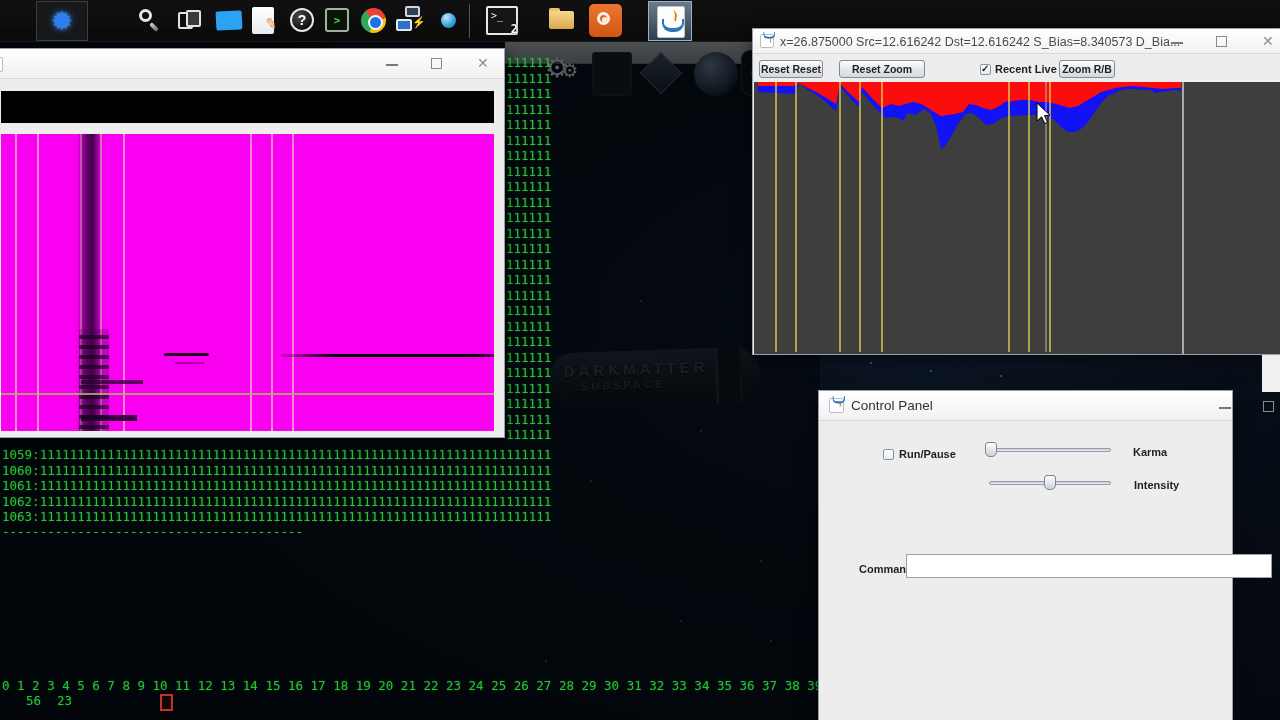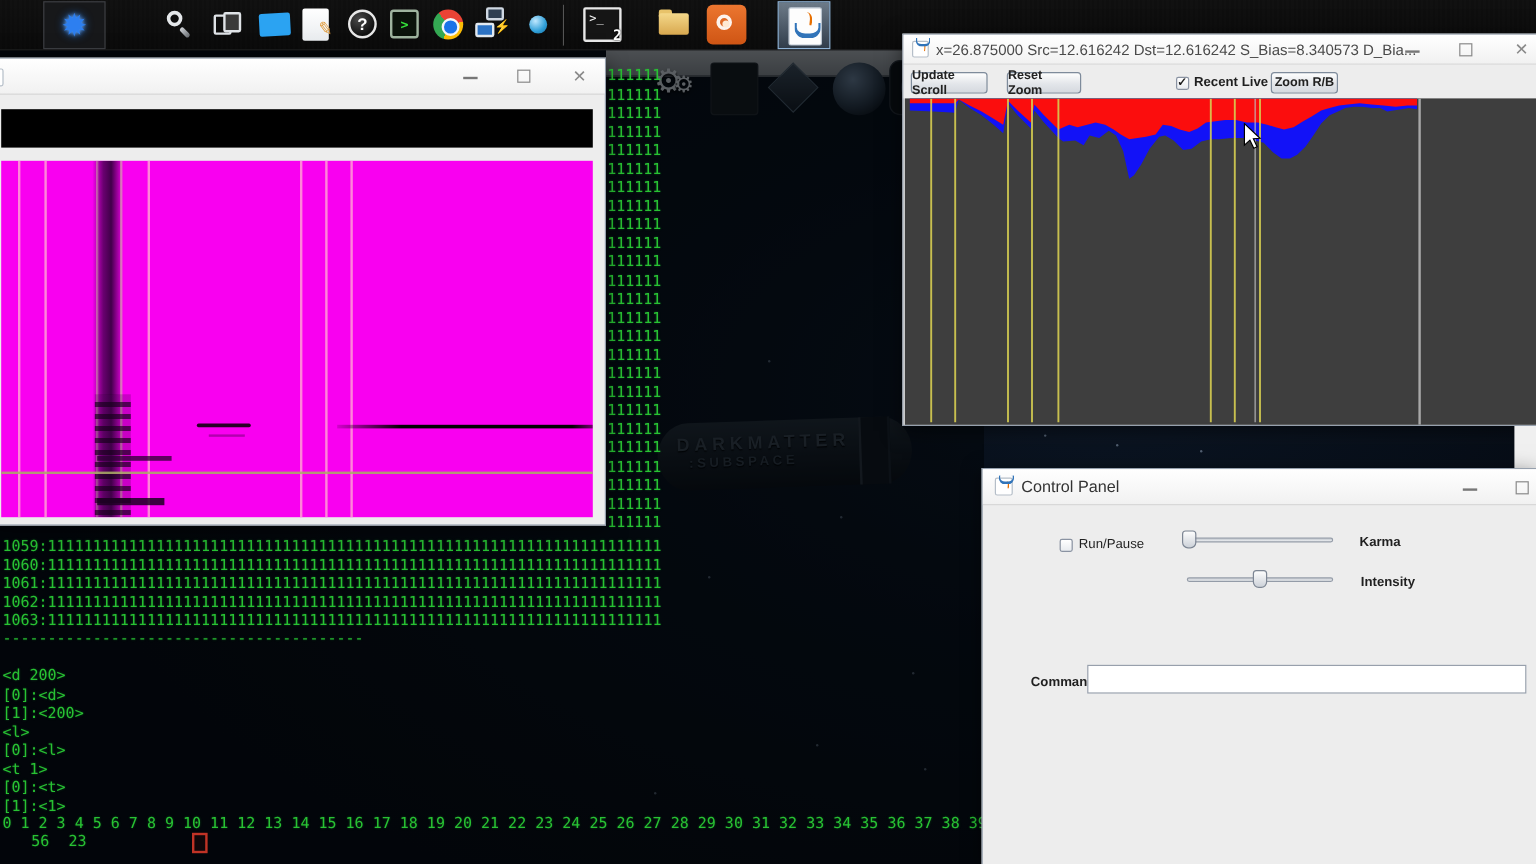--- a/index.html
+++ b/index.html
@@ -148,21 +148,21 @@
 
   
   .chartwin{left:752px;top:28px;width:529px;height:327px;z-index:6;}
   .chartwin .titlebar{height:25px;}
   .toolbar{position:absolute;left:0;top:25px;width:100%;height:28px;background:#ededed;}
   .plot-wrap{position:absolute;left:1px;top:53px;width:526px;height:272px;background:#3e3e3e;overflow:hidden;}
   .plot-svg{position:absolute;left:4px;top:0;}
   .plot-sep{position:absolute;left:428px;top:0;width:2px;height:100%;background:#a8a8a8;}
 
   
-  .cp{left:818px;top:390px;width:463px;height:331px;z-index:7;}
+  .cp{left:818px;top:390px;width:415px;height:331px;z-index:7;}
   .cp .titlebar{height:30px;}
 
   .white-block{position:absolute;left:1262px;top:355px;width:18px;height:37px;background:#f0f0f0;z-index:6;}
 
   
   .bottom-bar{position:absolute;left:0;top:700px;width:1280px;height:20px;z-index:3;
     background:linear-gradient(#2b2e32,#17191c);border-top:1px solid #3a3d41;}
   .bb-logo{position:absolute;left:6px;top:4px;width:11px;height:11px;background:#34383d;border:1px solid #555a60;}
   .bb-pill{position:absolute;left:24px;top:1px;width:162px;height:17px;border-radius:3px;
     background:linear-gradient(#2e62a6,#15345c);border:1px solid #3d74b8;}
@@ -208,21 +208,20 @@
     <div class="lens"></div>
   </div>
 
   <div class="console-overlay"></div>
 
 
   <div class="console-text">
     <div id="ones-col"><div>111111</div><div>111111</div><div>111111</div><div>111111</div><div>111111</div><div>111111</div><div>111111</div><div>111111</div><div>111111</div><div>111111</div><div>111111</div><div>111111</div><div>111111</div><div>111111</div><div>111111</div><div>111111</div><div>111111</div><div>111111</div><div>111111</div><div>111111</div><div>111111</div><div>111111</div><div>111111</div><div>111111</div><div>111111</div></div>
     <div id="numbered-lines"><div>1059:11111111111111111111111111111111111111111111111111111111111111111111</div><div>1060:11111111111111111111111111111111111111111111111111111111111111111111</div><div>1061:11111111111111111111111111111111111111111111111111111111111111111111</div><div>1062:11111111111111111111111111111111111111111111111111111111111111111111</div><div>1063:11111111111111111111111111111111111111111111111111111111111111111111</div></div>
     <div id="dash-line">----------------------------------------</div>
-    <div id="cmd-lines"><div>&lt;d 200&gt;</div><div>[0]:&lt;d&gt;</div><div>[1]:&lt;200&gt;</div><div>&lt;l&gt;</div><div>[0]:&lt;l&gt;</div><div>&lt;t 1&gt;</div><div>[0]:&lt;t&gt;</div><div>[1]:&lt;1&gt;</div></div>
     <div id="number-row">0 1 2 3 4 5 6 7 8 9 10 11 12 13 14 15 16 17 18 19 20 21 22 23 24 25 26 27 28 29 30 31 32 33 34 35 36 37 38 39 40</div>
     <div id="tail-nums"><span class="tail-num" style="left: 26px;">56</span><span class="tail-num" style="left: 57px;">23</span></div>
     <div class="cursor-box"></div>
   </div>
 
   <div class="top-bar">
     <div class="tb-icon app-logo-box">
       <span class="atom-glyph">✹</span>
     </div>
     <div class="tb-icon win-logo">
@@ -320,22 +319,22 @@
     <div class="titlebar">
       <div class="jicon" style="left:7px;top:5px;width:14px;height:14px;">
           <div class="java-cup" style="transform:scale(.55);transform-origin:0 0;"></div>
         </div>
       <div class="jtitle" style="left:27px;top:6px;">x=26.875000 Src=12.616242 Dst=12.616242 S_Bias=8.340573 D_Bia...</div>
       <div class="wc wc-min" style="left:418px;top:13px;"></div>
       <div class="wc wc-max" style="left:463px;top:7px;"></div>
       <div class="wc wc-close" style="left:509px;top:5px;">✕</div>
     </div>
     <div class="toolbar">
-      <div class="jbtn" style="left:6px;top:6px;width:64px;height:18px;">Update Scroll</div>
-      <div class="jbtn" style="left:86px;top:6px;width:62px;height:18px;">Reset Zoom</div>
+      <div class="jbtn" style="left:6px;top:6px;width:64px;height:18px;">Reset Reset</div>
+      <div class="jbtn" style="left:86px;top:6px;width:86px;height:18px;">Reset Zoom</div>
       <div class="jcheck checked" id="live-check" style="left:227px;top:10px;"></div>
       <div class="jlabel" style="left:242px;top:9px;font-weight:bold;">Recent Live</div>
       <div class="jbtn" style="left:306px;top:6px;width:56px;height:18px;">Zoom R/B</div>
     </div>
     <div class="plot-wrap">
       <svg class="plot-svg" id="chart-svg" width="423" height="270">
           <rect width="423" height="270" fill="#3e3e3e"></rect>
           <polygon points="0,0 0,10 20,11 38,12 41,1 50,8 60,14 70,22 78,29 82,4 90,14 101,25 104,10 112,20 124,33 128,36 138,35 145,39 150,31 158,33 166,27 172,31 178,44 183,67 187,64 193,55 200,42 208,32 213,31 220,35 228,43 235,42 243,36 251,34 258,34 268,33 278,33 288,35 295,37 303,45 310,50 317,50 323,47 330,40 337,30 343,21 350,14 357,11 363,8 370,7 377,7 385,8 392,8 398,11 403,10 410,9 416,8 423,9 423,0" fill="#1212f7"></polygon>
           <polygon points="0,0 0,4 20,4 38,4 41,1 50,6 60,11 70,17 78,22 82,2 90,10 101,20 104,5 112,14 124,26 133,22 140,24 148,22 155,20 163,22 170,26 176,30 183,34 190,33 197,32 205,30 211,22 218,23 225,26 233,28 240,25 247,20 255,19 263,18 272,18 281,20 290,20 298,22 305,24 312,26 320,24 328,19 335,15 343,10 350,8 358,6 365,5 375,4 385,5 395,6 405,7 415,6 423,6 423,0" fill="#fb0d0d"></polygon>
           <line x1="18" x2="18" y1="0" y2="270" stroke="#d6ce52" stroke-width="1.6" opacity="0.9"></line>
@@ -357,21 +356,21 @@
   <div class="jwin cp">
     <div class="titlebar">
       <div class="jicon" style="left:10px;top:7px;">
           <div class="java-cup" style="transform:scale(.58);transform-origin:0 0;"></div>
         </div>
       <div class="jtitle" style="left:32px;top:7px;font-size:13.5px;color:#333;">Control Panel</div>
       <div class="wc wc-min" style="left:400px;top:16px;"></div>
       <div class="wc wc-max" style="left:444px;top:10px;"></div>
     </div>
     <div class="jcheck" id="runpause-check" style="left:64px;top:58px;"></div>
-    <div class="jlabel" style="left:80px;top:57px;font-weight:normal;">Run/Pause</div>
+    <div class="jlabel" style="left:80px;top:57px;font-weight:bold;">Run/Pause</div>
 
     <div class="jtrack" style="left:170px;top:57px;width:122px;"></div>
     <div class="jthumb" id="karma-thumb" style="top: 51px; left: 166px;"></div>
     <div class="jlabel" style="left:314px;top:55px;font-weight:bold;">Karma</div>
 
     <div class="jtrack" style="left:170px;top:90px;width:122px;"></div>
     <div class="jthumb" id="intensity-thumb" style="top: 84px; left: 225px;"></div>
     <div class="jlabel" style="left:315px;top:88px;font-weight:bold;">Intensity</div>
 
     <div class="jlabel" style="left:40px;top:172px;font-weight:bold;">Command</div>

